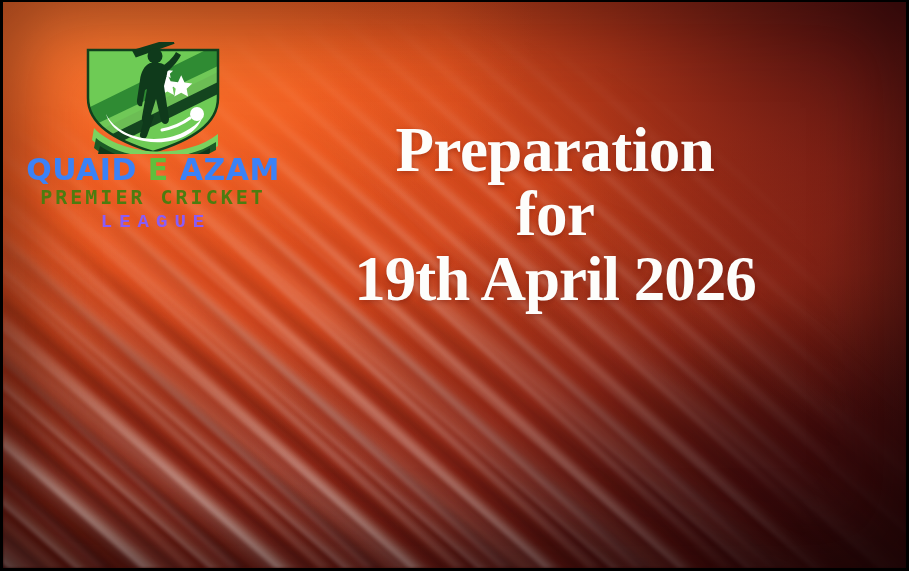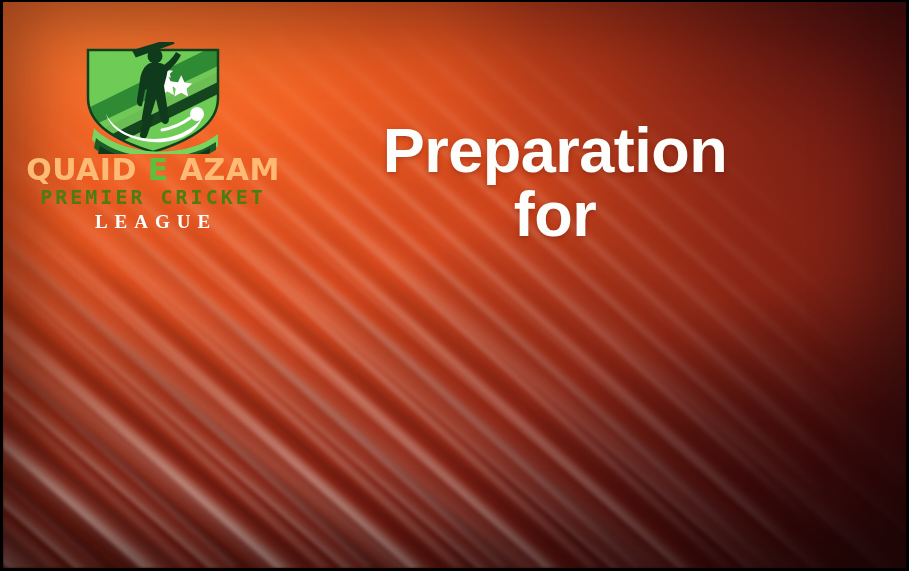--- a/index.html
+++ b/index.html
@@ -95,52 +95,52 @@
     margin-top: 1px;
   }
   .wm-line1 {
     font-family: "DejaVu Sans", sans-serif;
     font-weight: 700;
     font-size: 30px;
     letter-spacing: 0.5px;
     line-height: 1;
     white-space: nowrap;
   }
-  .wm-line1 .dk { color: #fdba74; }
+  .wm-line1 .dk { color: #3b82f6; }
   .wm-line1 .lt { color: #5fbf3d; }
   .wm-line2 {
     font-family: "DejaVu Sans Mono", monospace;
     font-weight: 700;
     font-size: 20px;
     letter-spacing: 3.0px;
     line-height: 1.25;
     color: #4d7c0f;
     white-space: nowrap;
   }
   .wm-line3 {
-    font-family: Liberation Serif, serif;
+    font-family: Liberation Mono, monospace;
     font-weight: 700;
     font-size: 19px;
     letter-spacing: 7px;
     line-height: 1.3;
-    color: #ffffff;
+    color: #8b5cf6;
     white-space: nowrap;
     padding-left: 6px;
   }
 
   
   .headline {
     position: absolute;
     left: 210px;
     top: 118px;
     width: 690px;
     z-index: 7;
     text-align: center;
     color: #fdfdfb;
-    font-family: Liberation Sans, sans-serif;
+    font-family: Liberation Serif, serif;
     font-weight: 700;
     font-size: 62px;
     line-height: 1.02;
     letter-spacing: -0.5px;
     text-shadow: 0 2px 5px rgba(90,16,10,0.34);
   }
   .hl-line { display: block; white-space: nowrap; }
   .hl-1 { font-size: 63px; }
   .hl-2 { font-size: 63px; }
   .hl-3 { font-size: 63px; }
@@ -204,15 +204,16 @@
     <div class="logo-wordmark">
       <div class="wm-line1"><span class="dk">QUAID</span> <span class="lt">E</span> <span class="dk">AZAM</span></div>
       <div class="wm-line2">PREMIER CRICKET</div>
       <div class="wm-line3">LEAGUE</div>
     </div>
   </div>
 
   <div class="headline">
     <span class="hl-line hl-1">Preparation</span>
     <span class="hl-line hl-2">for</span>
+    <span class="hl-line hl-4">19th April 2026</span>
   </div>
 
 </div>
 
 </body></html>

